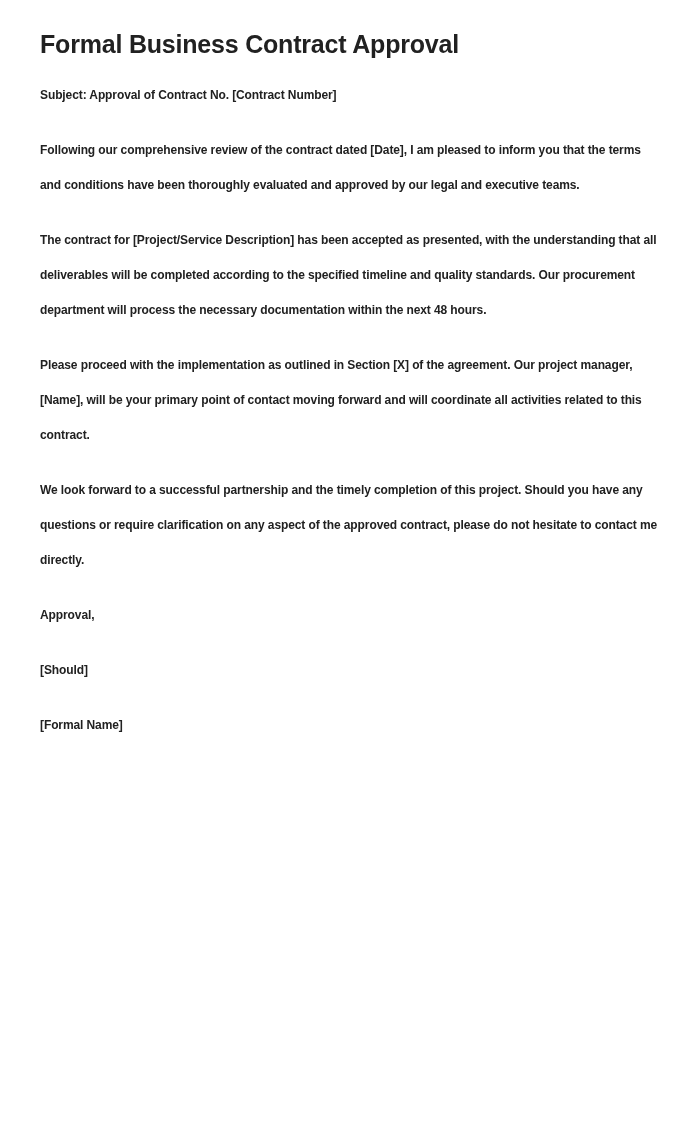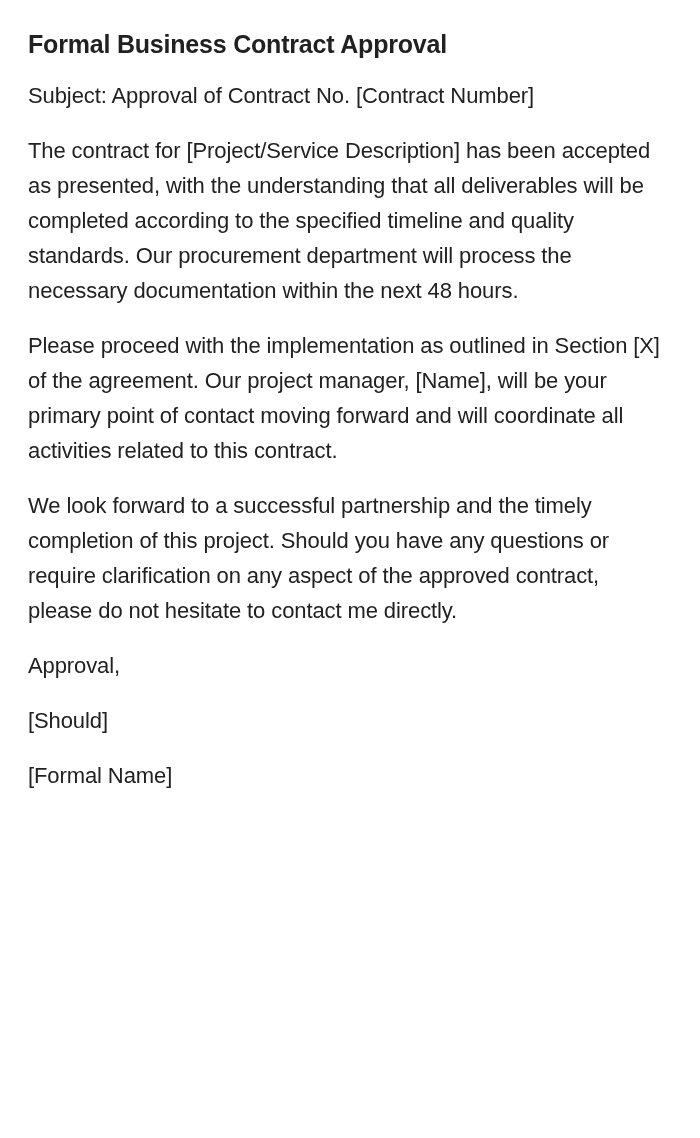--- a/index.html
+++ b/index.html
@@ -9,46 +9,47 @@
   }
   .page {
     width: 700px;
     height: 1138px;
     box-sizing: border-box;
     background: var(--bg-color, #ffffff);
     overflow: hidden;
   }
   .doc {
     box-sizing: border-box;
-    padding: 28px 40px 0 28px;
+    padding: 28px 40px 0 40px;
     color: var(--text-color, #212121);
     font-family: "Liberation Sans", "DejaVu Sans", sans-serif;
   }
   .doc h1 {
     margin: 0 0 18px 0;
     font-size: 25px;
     line-height: 32px;
     font-weight: 700;
     letter-spacing: -0.2px;
   }
   .doc p {
     margin: 0 0 20px 0;
-    font-size: 22px;
+    font-size: 12px;
     line-height: 35px;
-    font-weight: 400;
+    font-weight: 700;
     letter-spacing: -0.1px;
   }
 </style>
 </head>
 <body>
 
 <div class="page">
   <div class="doc">
     <h1>Formal Business Contract Approval</h1>
     <p>Subject: Approval of Contract No. [Contract Number]</p>
+    <p>Following our comprehensive review of the contract dated [Date], I am pleased to inform you that the terms and conditions have been thoroughly evaluated and approved by our legal and executive teams.</p>
     <p>The contract for [Project/Service Description] has been accepted as presented, with the understanding that all deliverables will be completed according to the specified timeline and quality standards. Our procurement department will process the necessary documentation within the next 48 hours.</p>
     <p>Please proceed with the implementation as outlined in Section [X] of the agreement. Our project manager, [Name], will be your primary point of contact moving forward and will coordinate all activities related to this contract.</p>
     <p>We look forward to a successful partnership and the timely completion of this project. Should you have any questions or require clarification on any aspect of the approved contract, please do not hesitate to contact me directly.</p>
     <p>Approval,</p>
     <p>[Should]</p>
     <p>[Formal Name]</p>
   </div>
 </div>
 
 </body></html>

